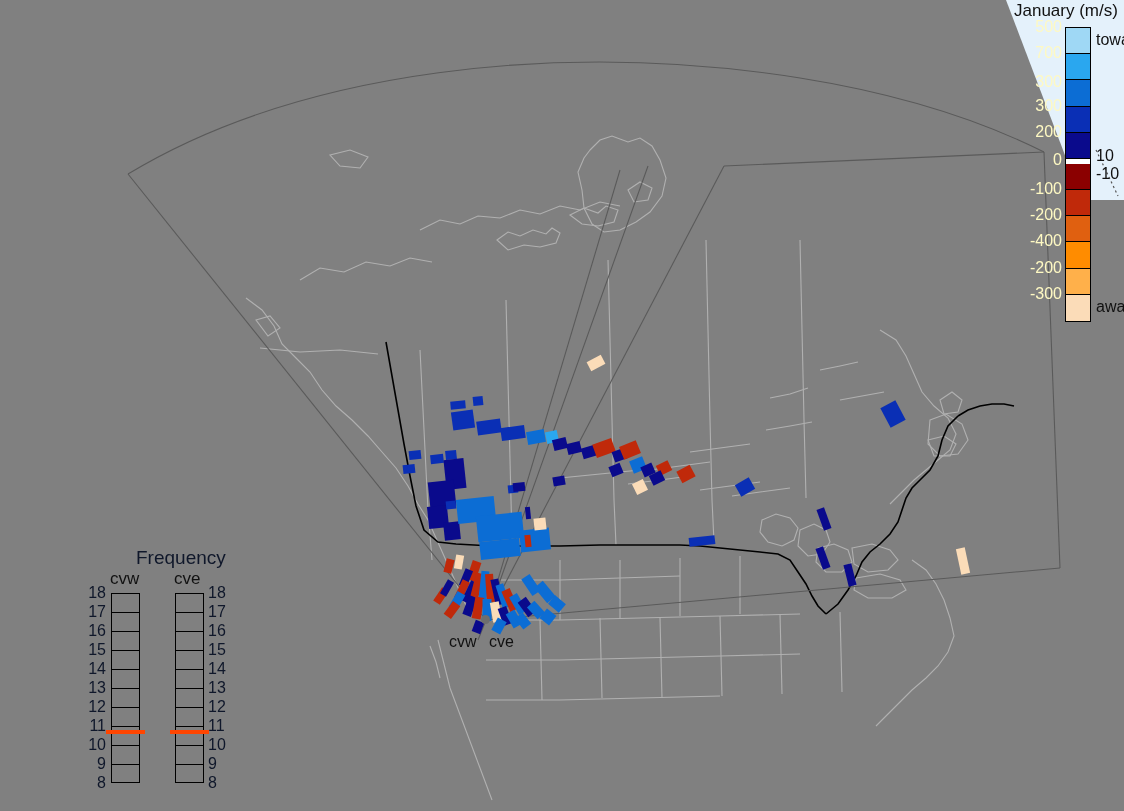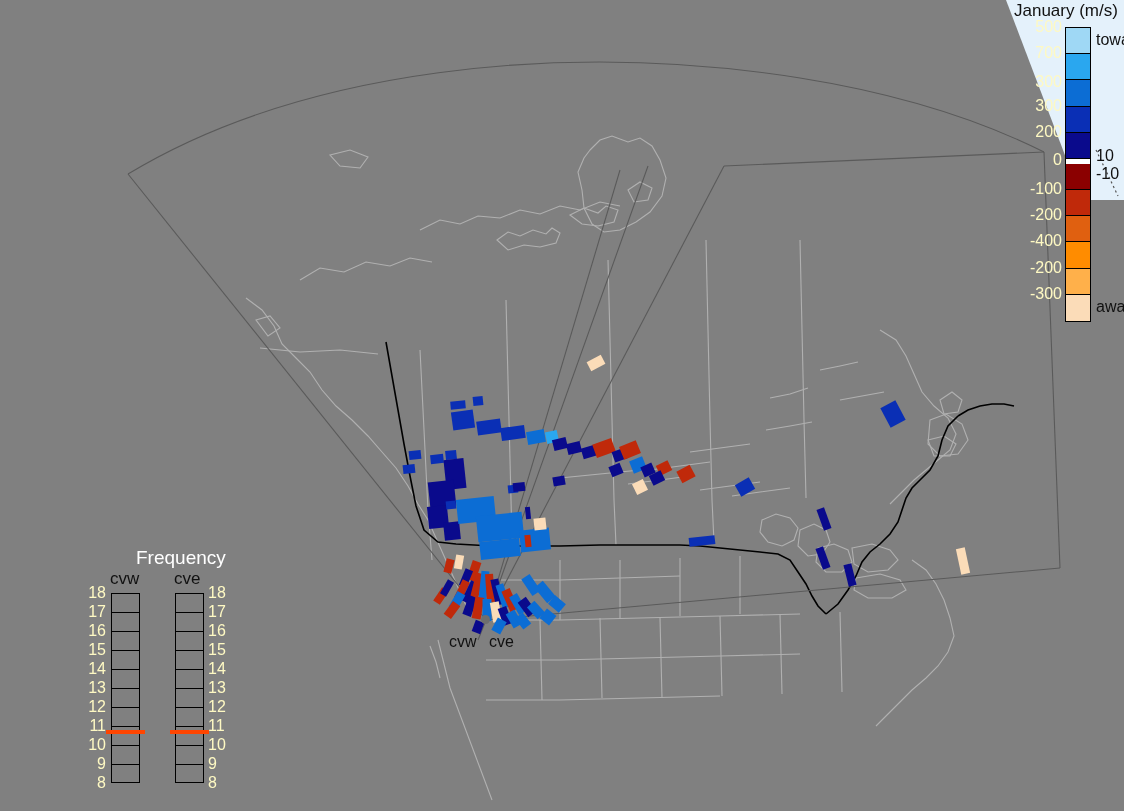--- a/index.html
+++ b/index.html
@@ -22,28 +22,28 @@
   #cbar .seg{width:100%;box-sizing:border-box;border-bottom:1px solid #000;}
   #cbar .seg:last-child{border-bottom:none;}
   #cbar .gap{width:100%;background:#ffffff;}
   .cb-tick{position:absolute;right:62px;font-size:16px;color:#fef9c3;text-align:left;
            white-space:nowrap;transform:translateY(-50%);}
   .cb-side{position:absolute;left:90px;font-size:16px;color:#111;white-space:nowrap;
            transform:translateY(-50%);}
 
   
   #frequency-legend{left:84px;top:547px;width:160px;height:240px;}
-  #freq-title{position:absolute;left:52px;top:0px;font-size:19px;color:#ffffff;white-space:nowrap;}
+  #freq-title{position:absolute;left:52px;top:0px;font-size:19px;color:#0f172a;white-space:nowrap;}
   .freq-col{position:absolute;top:22px;}
   .freq-head{position:absolute;top:0px;font-size:17px;color:#111;white-space:nowrap;}
   .freq-box{position:absolute;top:24px;width:29px;height:190px;border:1px solid #000;
             box-sizing:border-box;}
   .freq-box .fseg{width:100%;box-sizing:border-box;border-bottom:1px solid #000;height:19px;}
   .freq-box .fseg:last-child{border-bottom:none;}
-  .freq-tick{position:absolute;font-size:16px;color:#fef9c3;white-space:nowrap;
+  .freq-tick{position:absolute;font-size:16px;color:#0f172a;white-space:nowrap;
              transform:translateY(-50%);}
   .freq-mark{position:absolute;height:4px;background:#ff4500;}
 
   
   .site-label{position:absolute;font-size:16px;color:#111;white-space:nowrap;}
   .site-dot{position:absolute;width:9px;height:9px;border-radius:50%;background:#6e6e6e;}
 </style>
 </head>
 <body>
 

